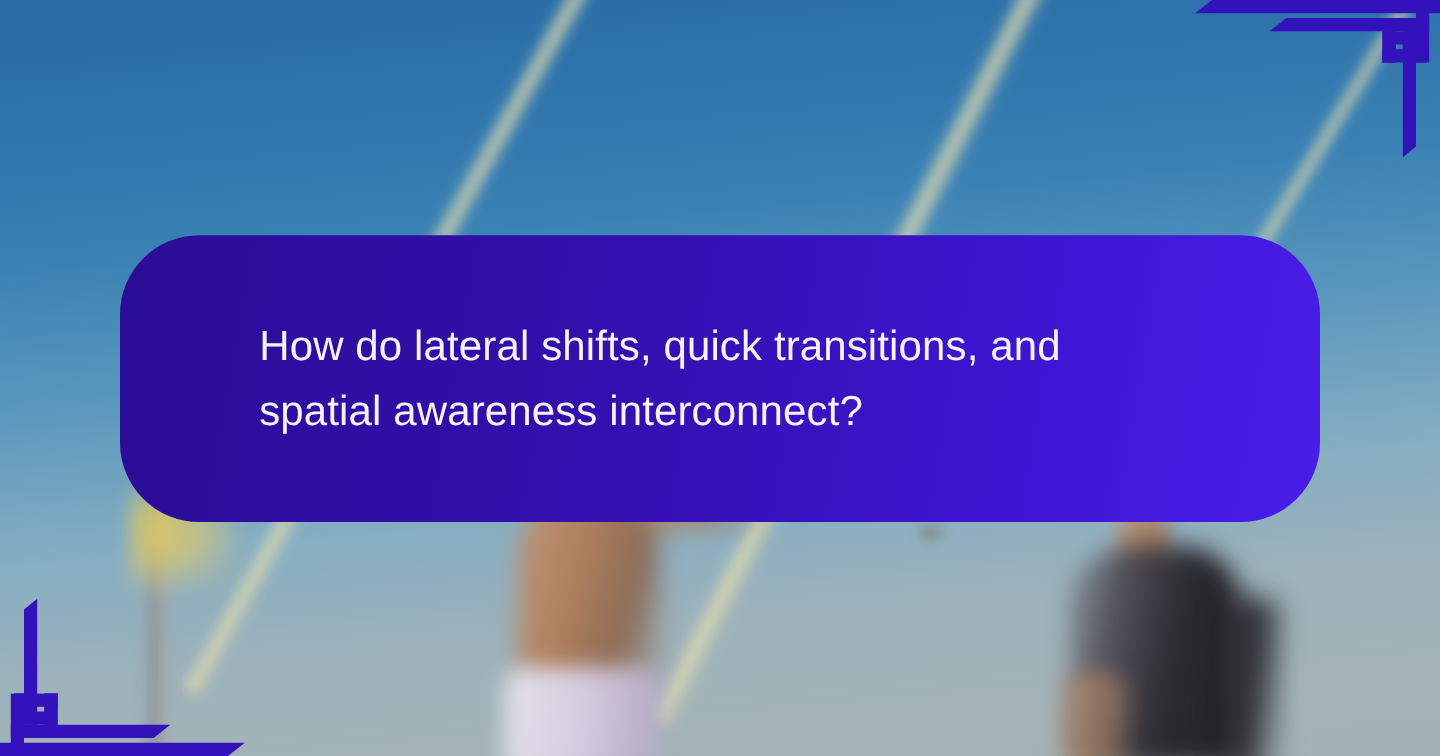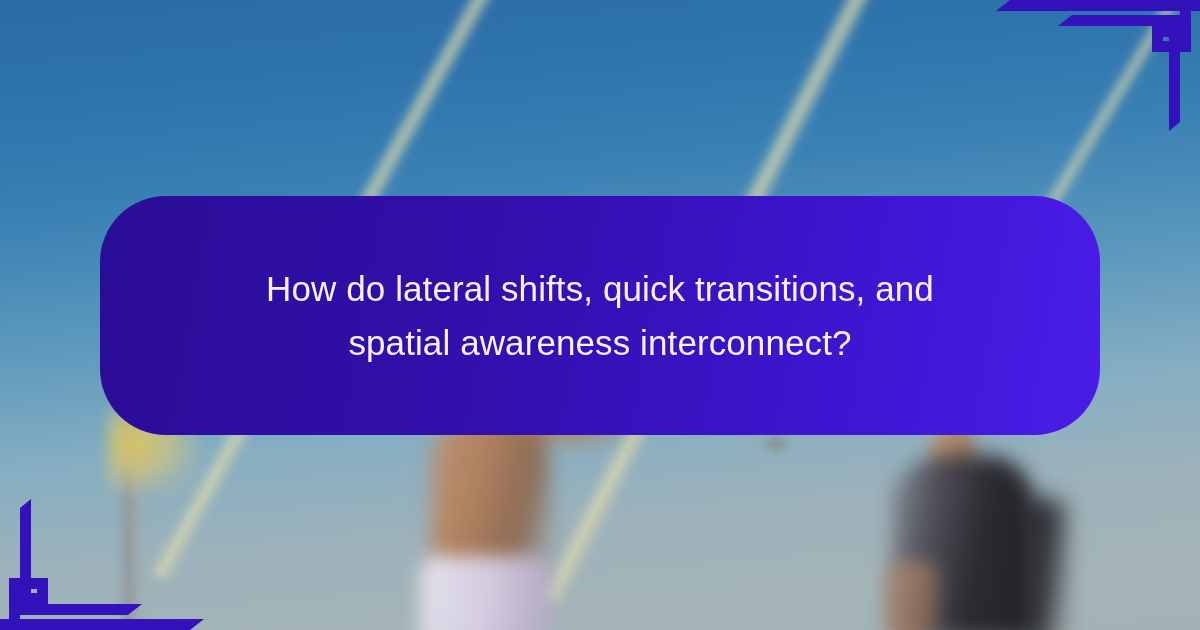--- a/index.html
+++ b/index.html
@@ -198,21 +198,21 @@
     justify-content: center;
     box-sizing: border-box;
     padding: 0 116px;
   }
   .card-text {
     margin: 0;
     color: #f4f2fb;
     font-size: 35px;
     line-height: 1.52;
     font-weight: 400;
-    text-align: center;
+    text-align: left;
     letter-spacing: .1px;
   }
 </style>
 </head>
 <body>
 
 <div id="canvas">
 
   <div class="photo">
     <div class="sky"></div>

